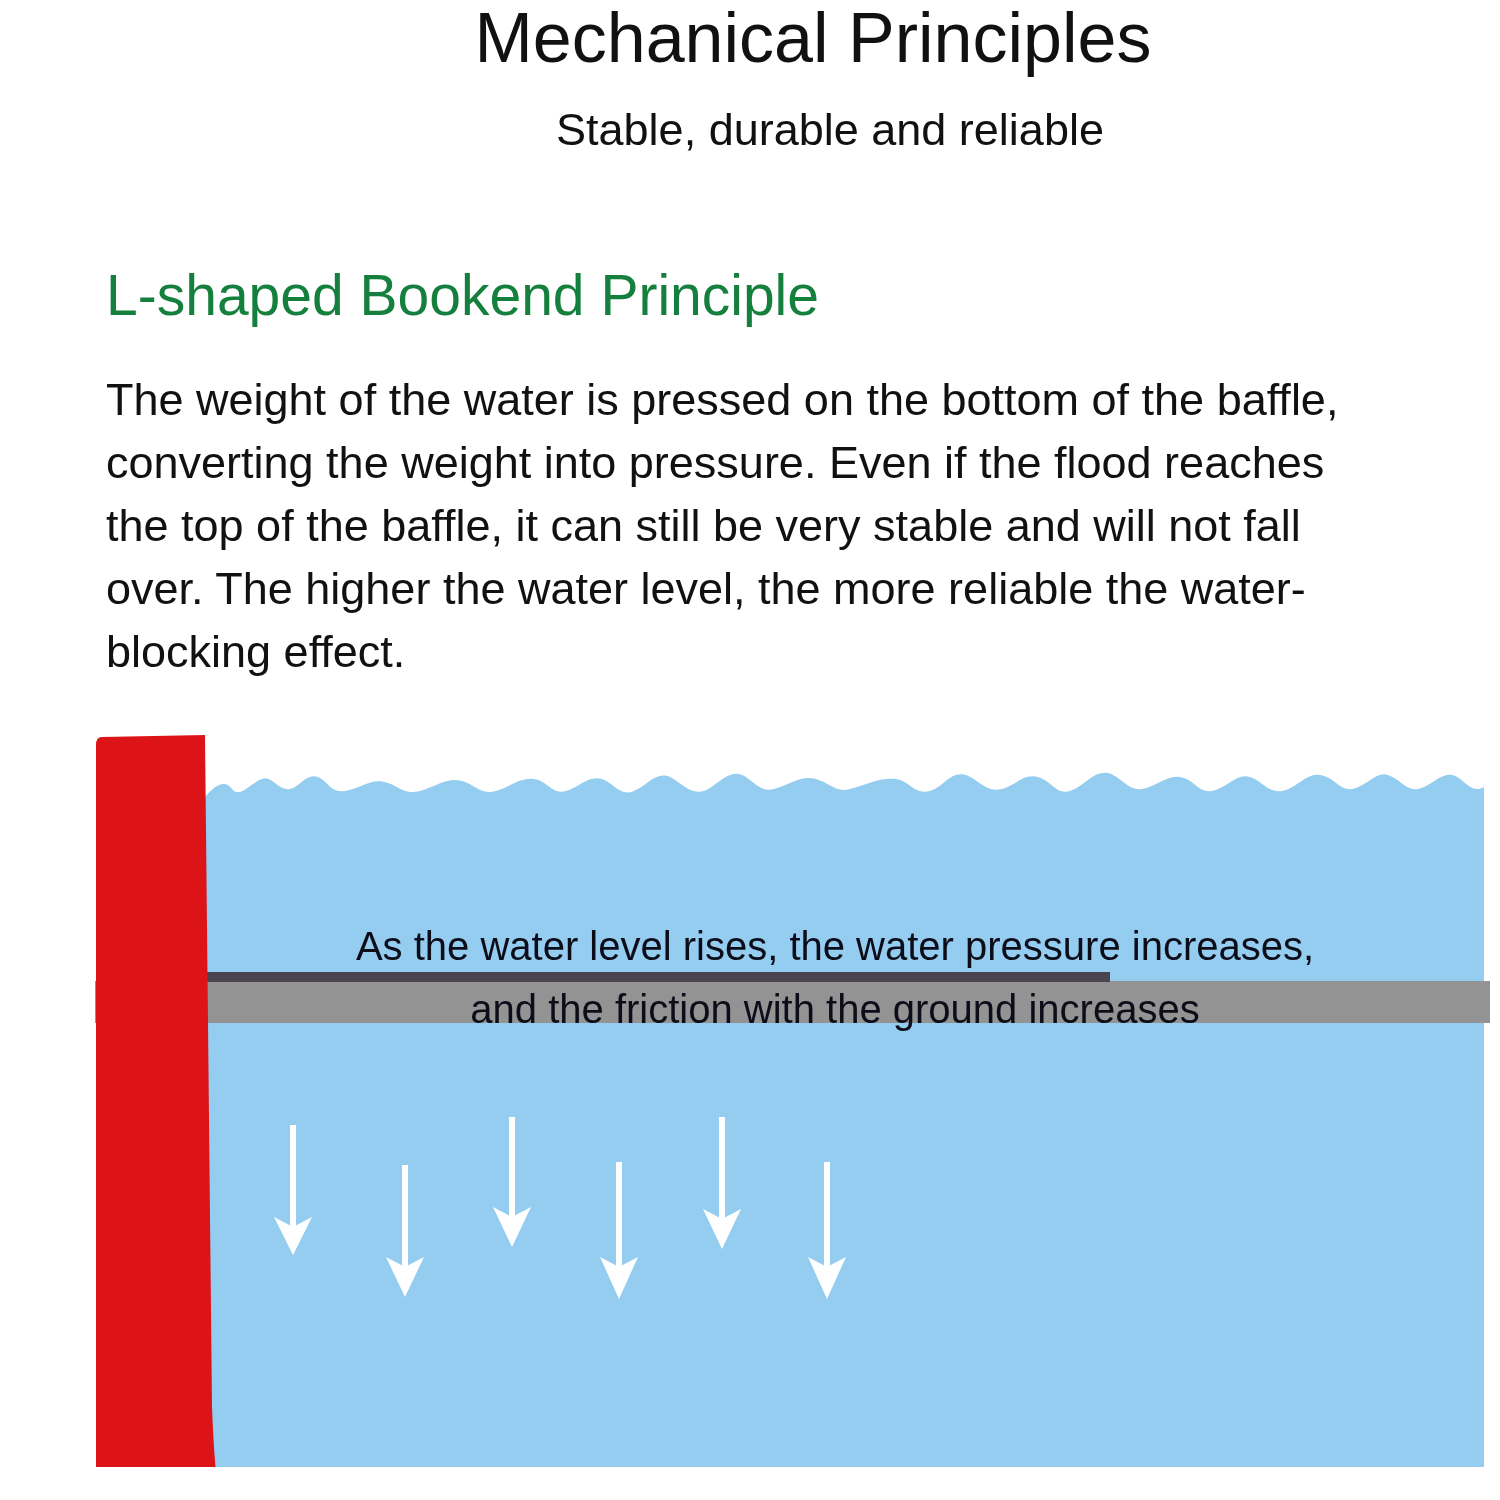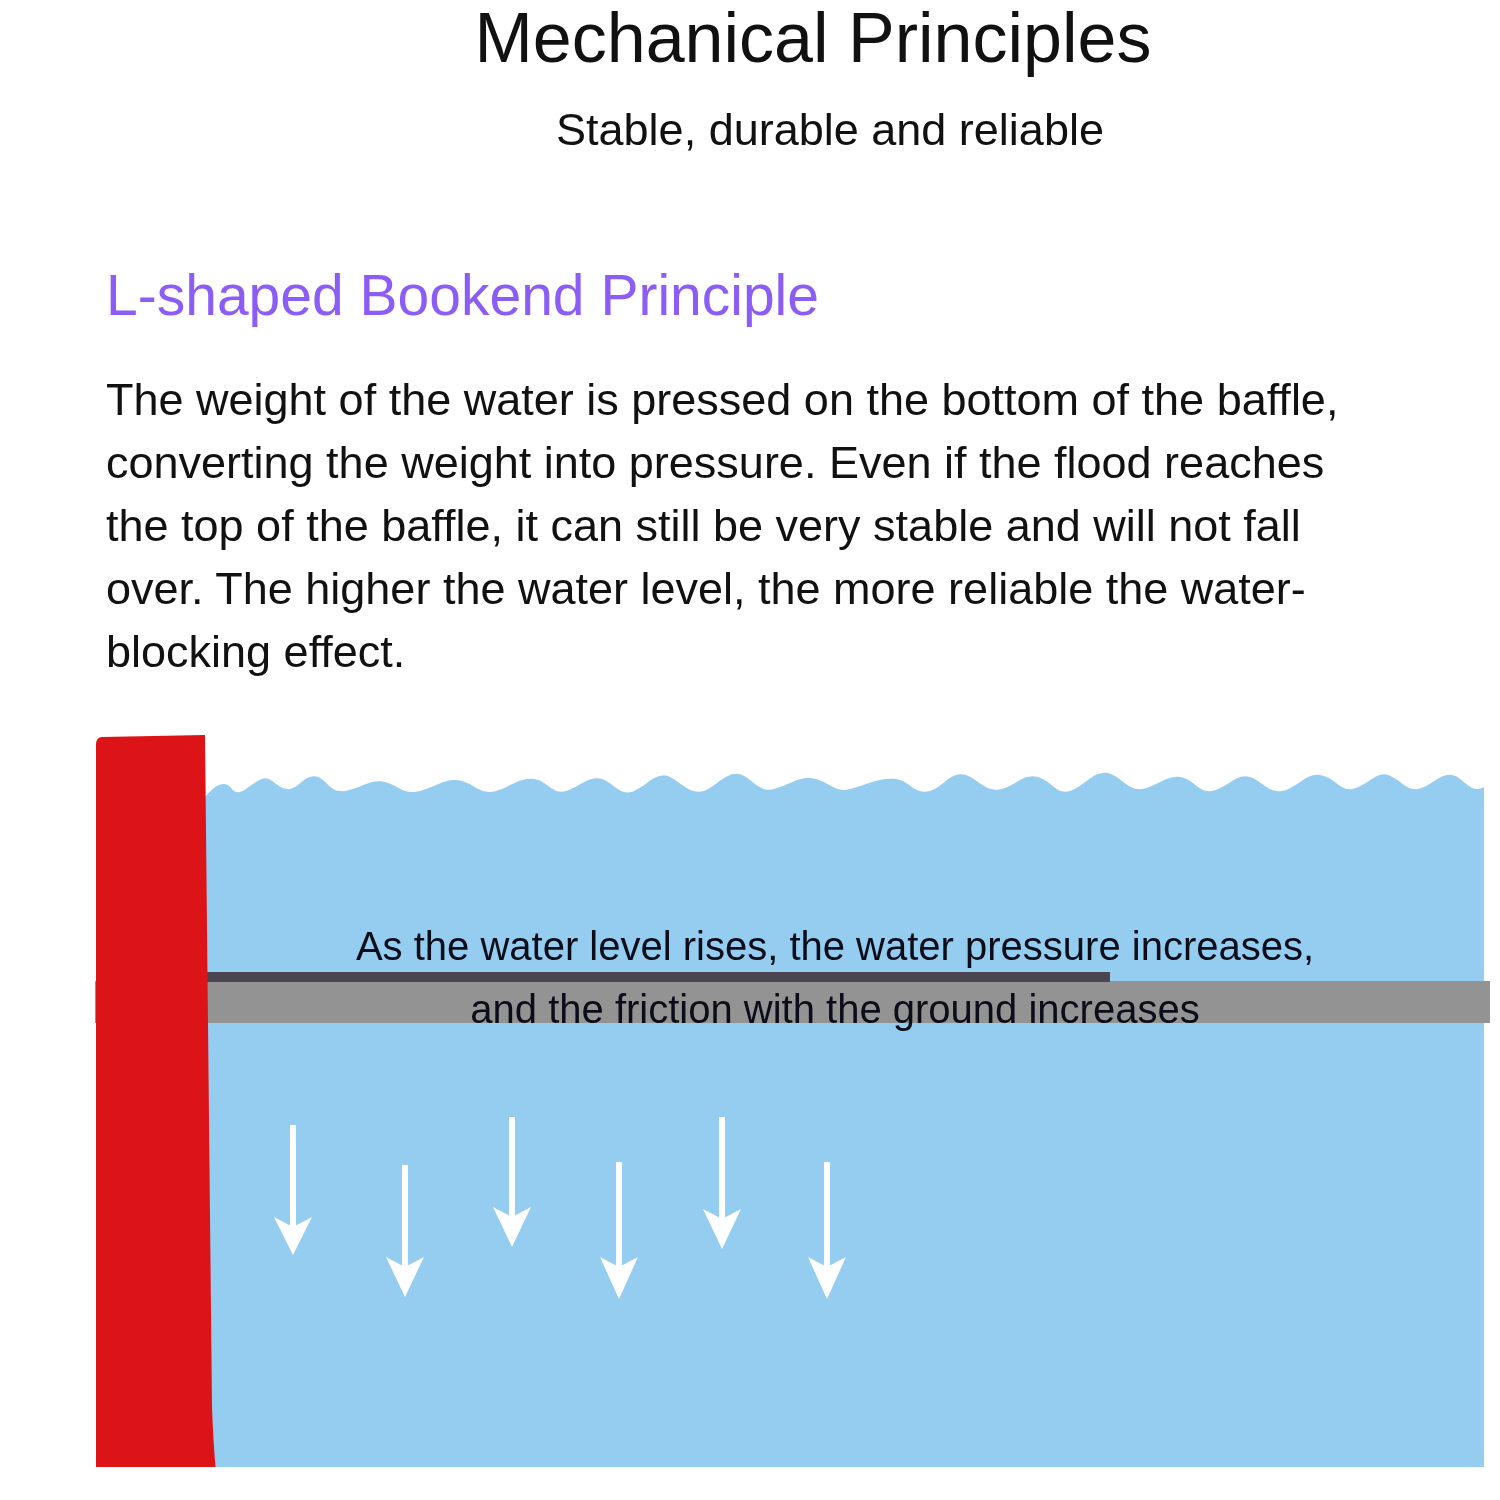--- a/index.html
+++ b/index.html
@@ -9,21 +9,21 @@
   }
   .title {
     position: absolute; left: 0; width: 1626px; top: 0px; text-align: center;
     font-size: 70px; line-height: 76px; color: #111;
   }
   .subtitle {
     position: absolute; left: 0; width: 1660px; top: 104px; text-align: center;
     font-size: 45px; line-height: 52px; color: #111;
   }
   .section-heading {
-    position: absolute; left: 106px; top: 262px; font-size: 57px; line-height: 66px; color: #8b5cf6;
+    position: absolute; left: 106px; top: 262px; font-size: 57px; line-height: 66px; color: #15803d;
   }
   .body-text {
     position: absolute; left: 106px; top: 368px; width: 1400px;
     font-size: 45px; line-height: 63px; color: #111; white-space: pre-line;
   }
   .diagram { position: absolute; left: 0; top: 707px; width: 1500px; height: 760px; }
   .diagram svg { position: absolute; left: 0; top: 0; }
   .caption {
     position: absolute; left: 280px; width: 1110px; top: 208px; text-align: center;
     font-size: 40px; line-height: 63px; color: #0d0d1a;

